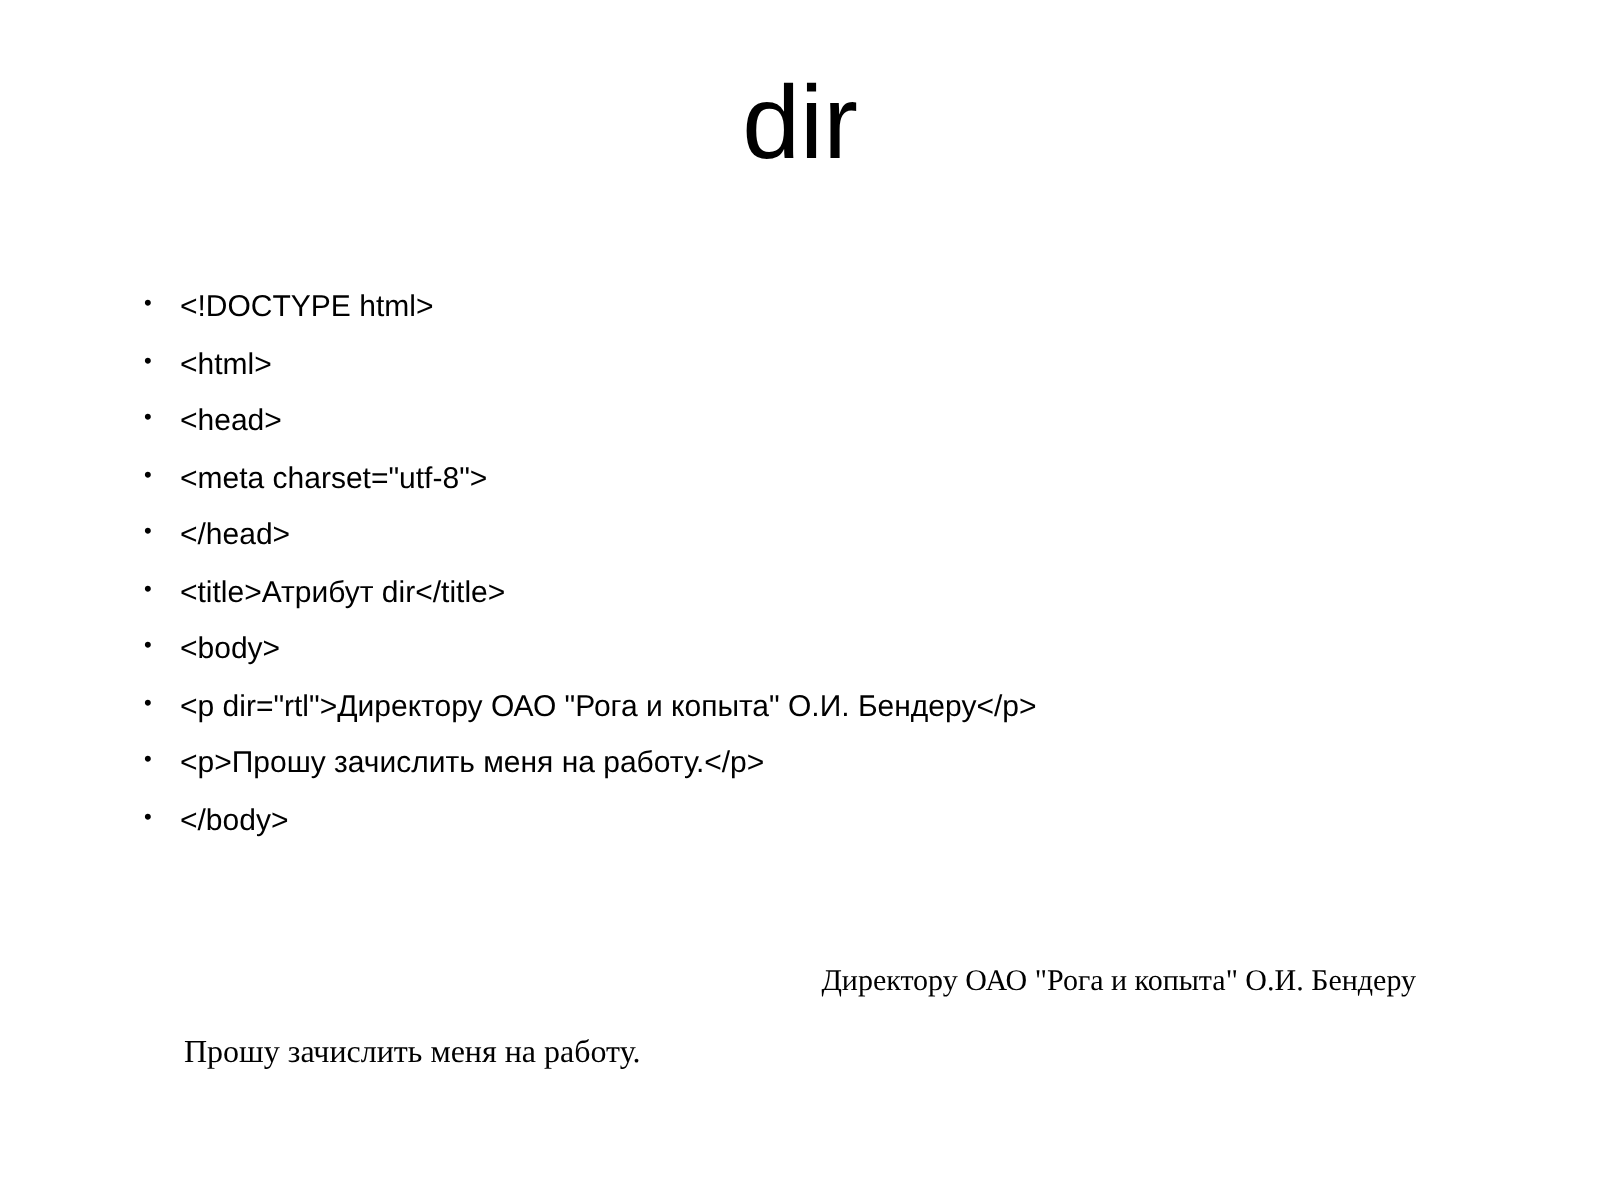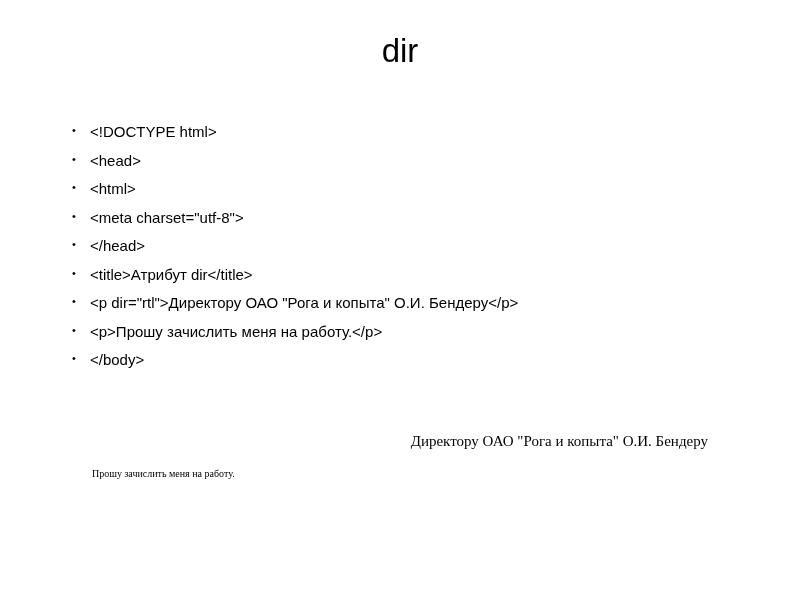--- a/index.html
+++ b/index.html
@@ -10,21 +10,21 @@
   body {
     width: 800px;
     height: 600px;
     background: #ffffff;
     font-family: Verdana, Geneva, sans-serif;
     color: #000000;
     padding: 20px 50px;
   }
   .title {
     text-align: center;
-    font-size: 33px;
+    font-size: 52px;
     font-weight: normal;
     margin-top: 12px;
     margin-bottom: 48px;
     font-family: Verdana, Geneva, sans-serif;
   }
   .code-list {
     list-style: none;
     padding-left: 40px;
   }
   .code-list li {
@@ -45,35 +45,36 @@
     padding: 0 42px;
     font-family: 'Times New Roman', Times, serif;
   }
   .output-rtl {
     text-align: right;
     font-size: 15px;
     margin-bottom: 18px;
   }
   .output-ltr {
     text-align: left;
-    font-size: 10px;
+    font-size: 16px;
   }
 </style>
 </head>
 <body>
 
 <h1 class="title">dir</h1>
 
 <ul class="code-list">
   <li>&lt;!DOCTYPE html&gt;</li>
+  <li>&lt;html&gt;</li>
   <li> &lt;head&gt;</li>
-  <li>&lt;html&gt;</li>
   <li>  &lt;meta charset="utf-8"&gt;</li>
   <li> &lt;/head&gt;</li>
   <li>  &lt;title&gt;Атрибут dir&lt;/title&gt;</li>
+  <li> &lt;body&gt;</li>
   <li>  &lt;p dir="rtl"&gt;Директору ОАО "Рога и копыта" О.И. Бендеру&lt;/p&gt;</li>
   <li>  &lt;p&gt;Прошу зачислить меня на работу.&lt;/p&gt;</li>
   <li> &lt;/body&gt;</li>
 </ul>
 
 <div class="output-section">
   <p class="output-rtl">Директору ОАО "Рога и копыта" О.И. Бендеру</p>
   <p class="output-ltr">Прошу зачислить меня на работу.</p>
 </div>
 

